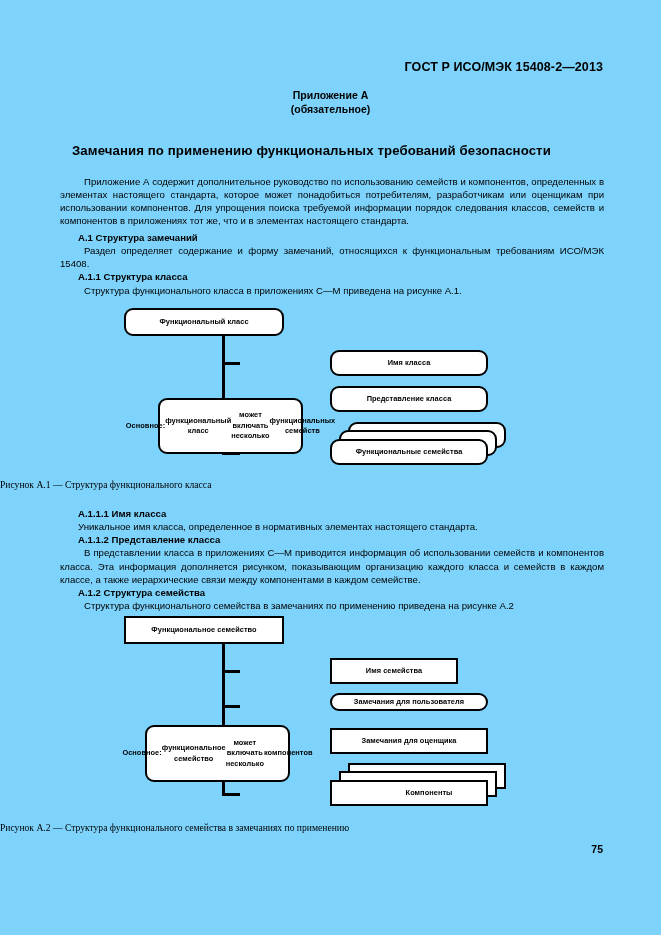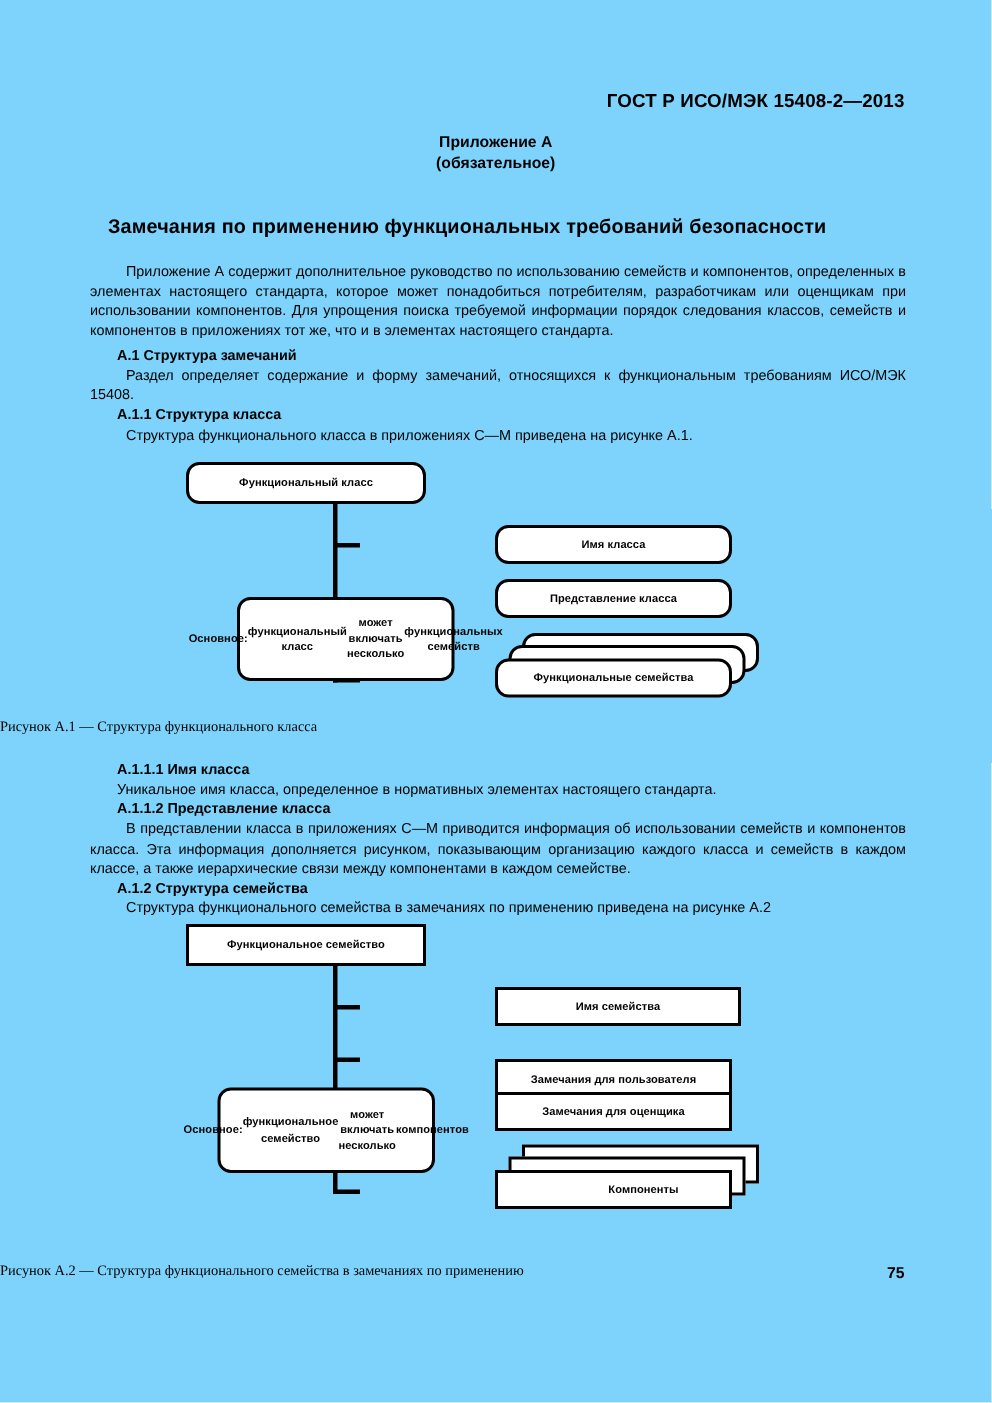--- a/index.html
+++ b/index.html
@@ -201,36 +201,36 @@
 
       <div class="conn" style="left:222px; top:22px; width:3px; height:166px;"></div>
       <div class="conn" style="left:172px; top:22px; width:53px; height:3px;"></div>
       <div class="conn" style="left:222px; top:62px; width:18px; height:3px;"></div>
       <div class="conn" style="left:222px; top:97px; width:18px; height:3px;"></div>
       <div class="conn" style="left:222px; top:132px; width:18px; height:3px;"></div>
       <div class="conn" style="left:222px; top:185px; width:18px; height:3px;"></div>
 
       <div class="node square" style="left:124px; top:8px; width:160px; height:28px;">Функциональное семейство</div>
 
-      <div class="node square" style="left:330px; top:50px; width:164px; height:26px;">Имя семейства</div>
-
-      <div class="node square" style="left:330px; top:98px; width:158px; height:28px;">Замечания для пользователя</div>
+      <div class="node square" style="left:330px; top:50px; width:128px; height:26px;">Имя семейства</div>
+
+      <div class="node square" style="left:330px; top:85px; width:158px; height:18px;border-radius:11px;">Замечания для пользователя</div>
 
       <div class="node square" style="left:330px; top:120px; width:158px; height:26px;">Замечания для оценщика</div>
 
       <div class="stack-back" style="left:348px; top:155px; width:158px; height:26px;"></div>
       <div class="stack-back stack-back2" style="left:339px; top:163px; width:158px; height:26px;"></div>
       <div class="node square" style="left:330px; top:172px; width:158px; height:26px;padding-left:40px;">Компоненты</div>
 
       <div class="node note sq-note" style="left:145px; top:117px; width:145px; height:57px;">
         <span>Основное:</span>
         <span>функциональное семейство</span>
         <span>может включать несколько</span>
         <span>компонентов</span>
       </div>
     </div>
   </div>
 
-  <div class="fig-caption" style="top:822px;margin-top:20px;">Рисунок А.2 — Структура функционального семейства в замечаниях по применению</div>
+  <div class="fig-caption" style="top:822px;">Рисунок А.2 — Структура функционального семейства в замечаниях по применению</div>
 
   <div class="page-number">75</div>
 
 </div>
 
 </body></html>

